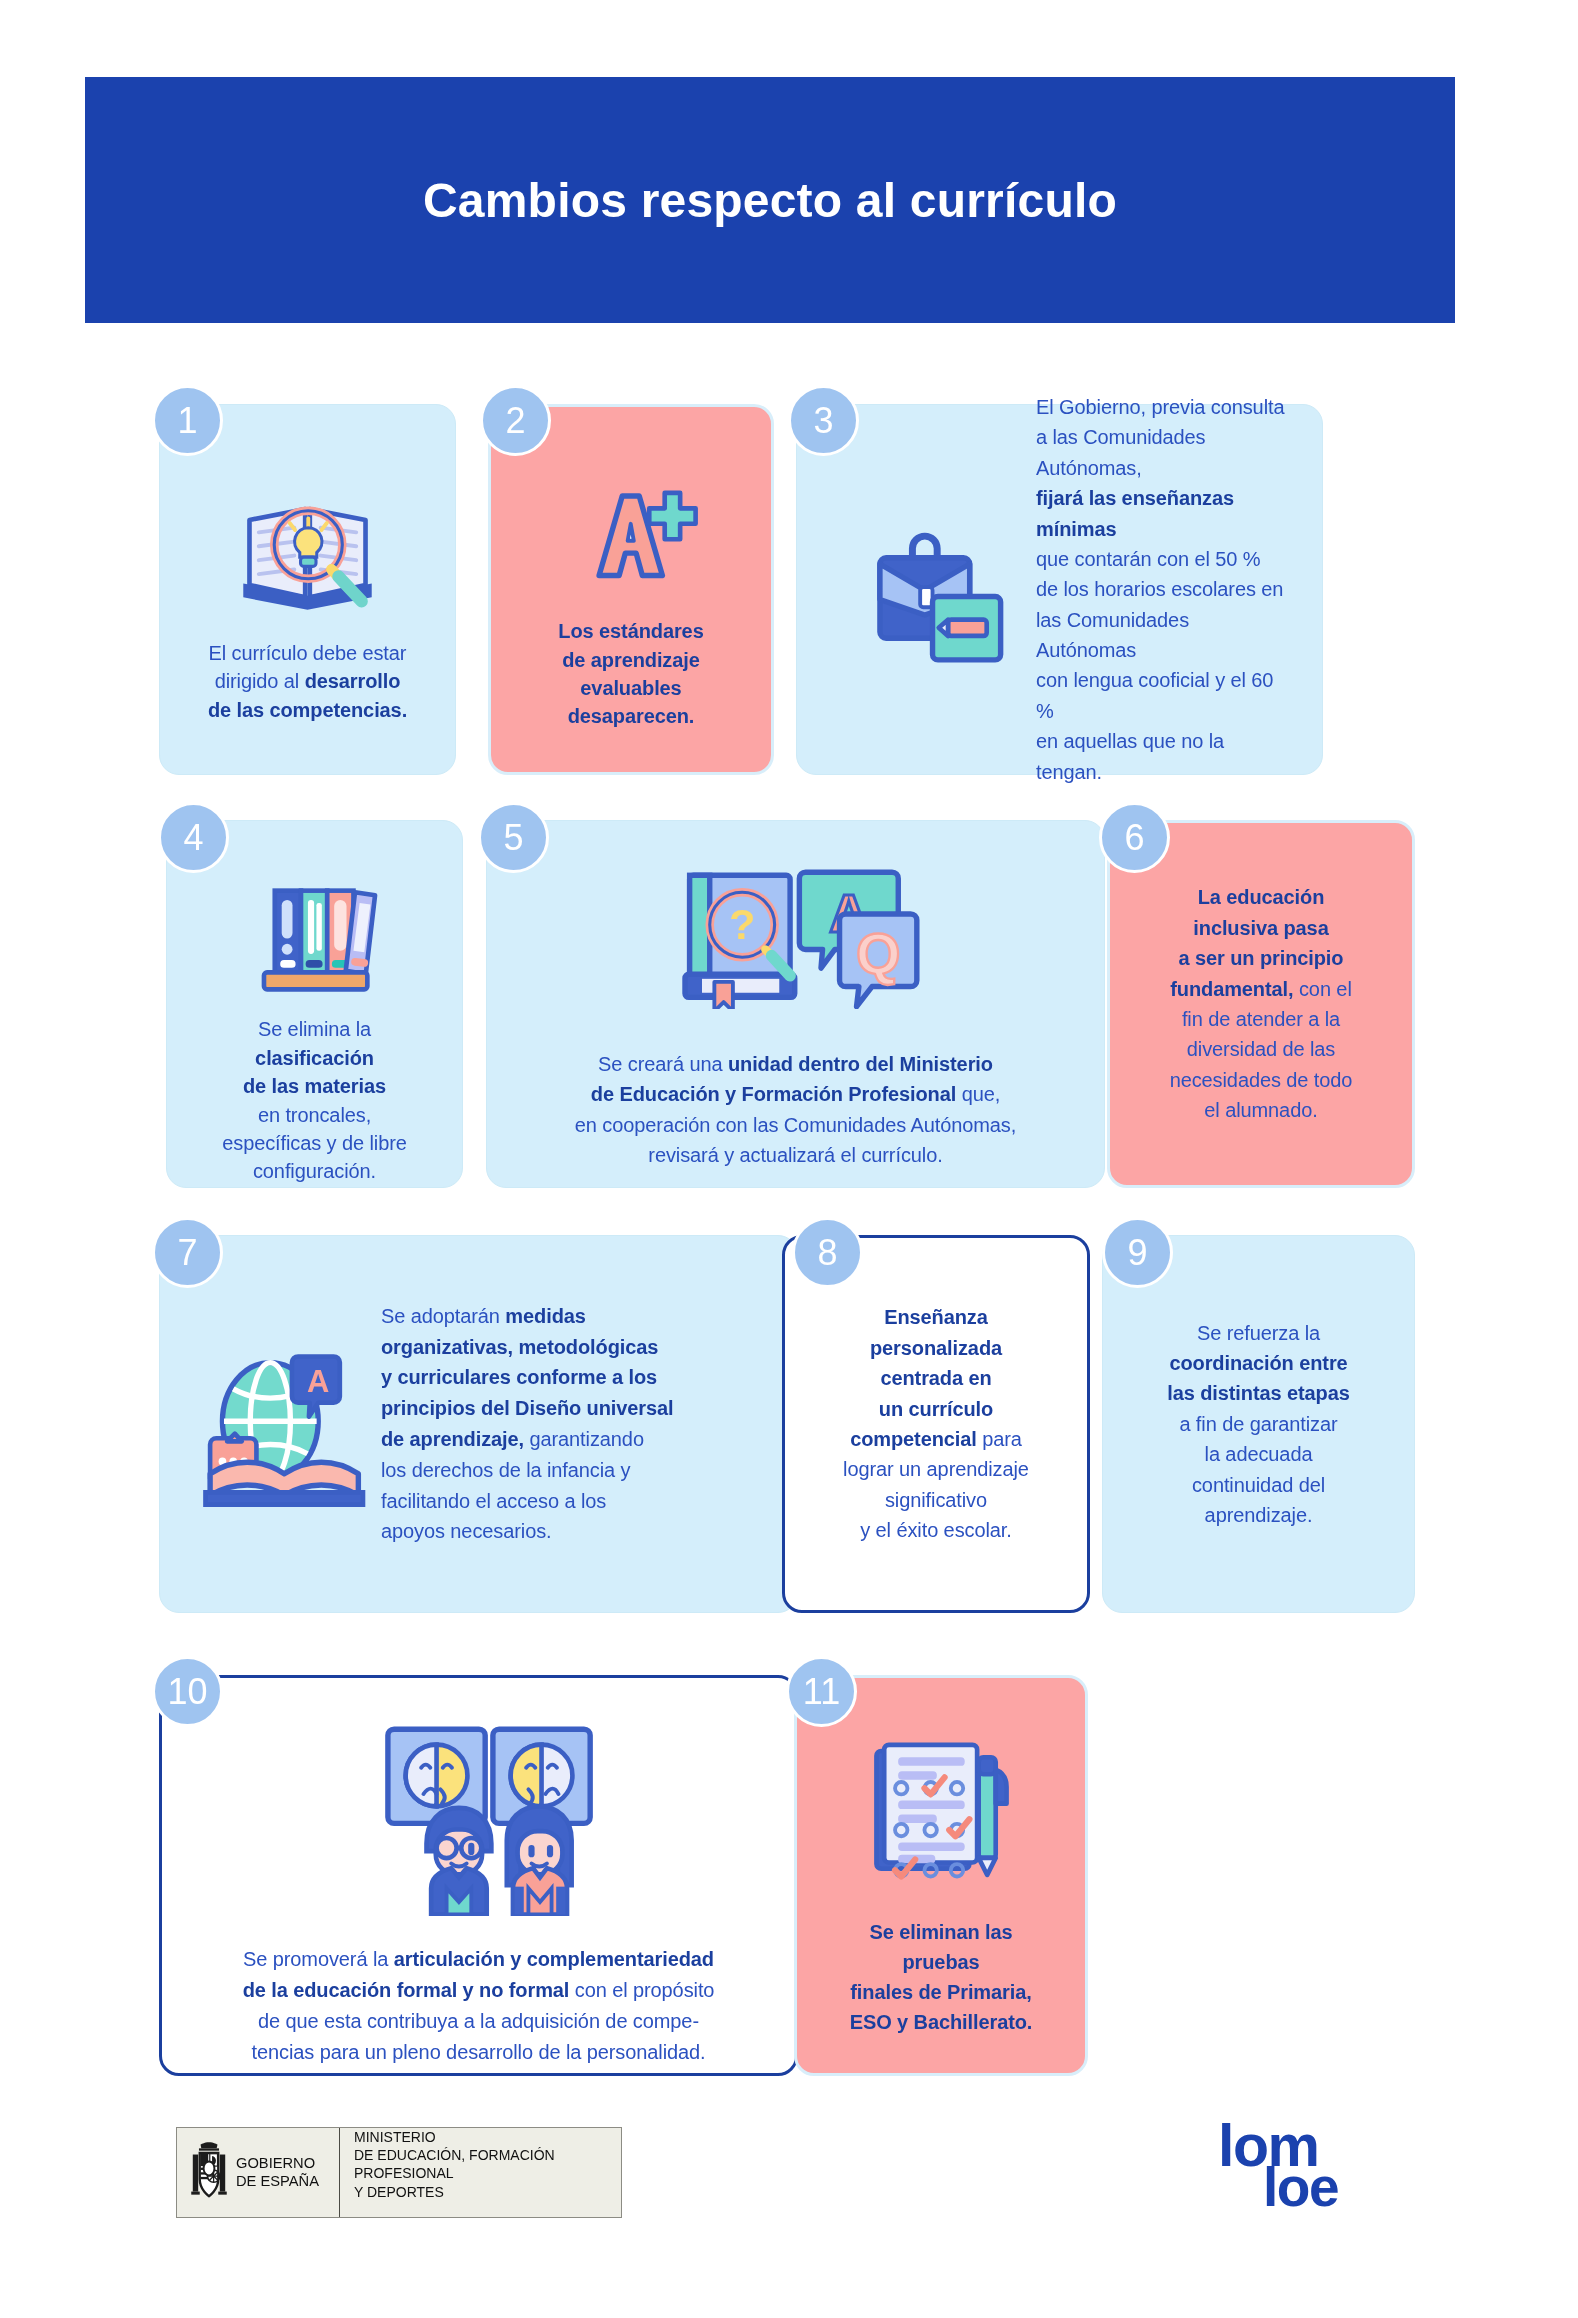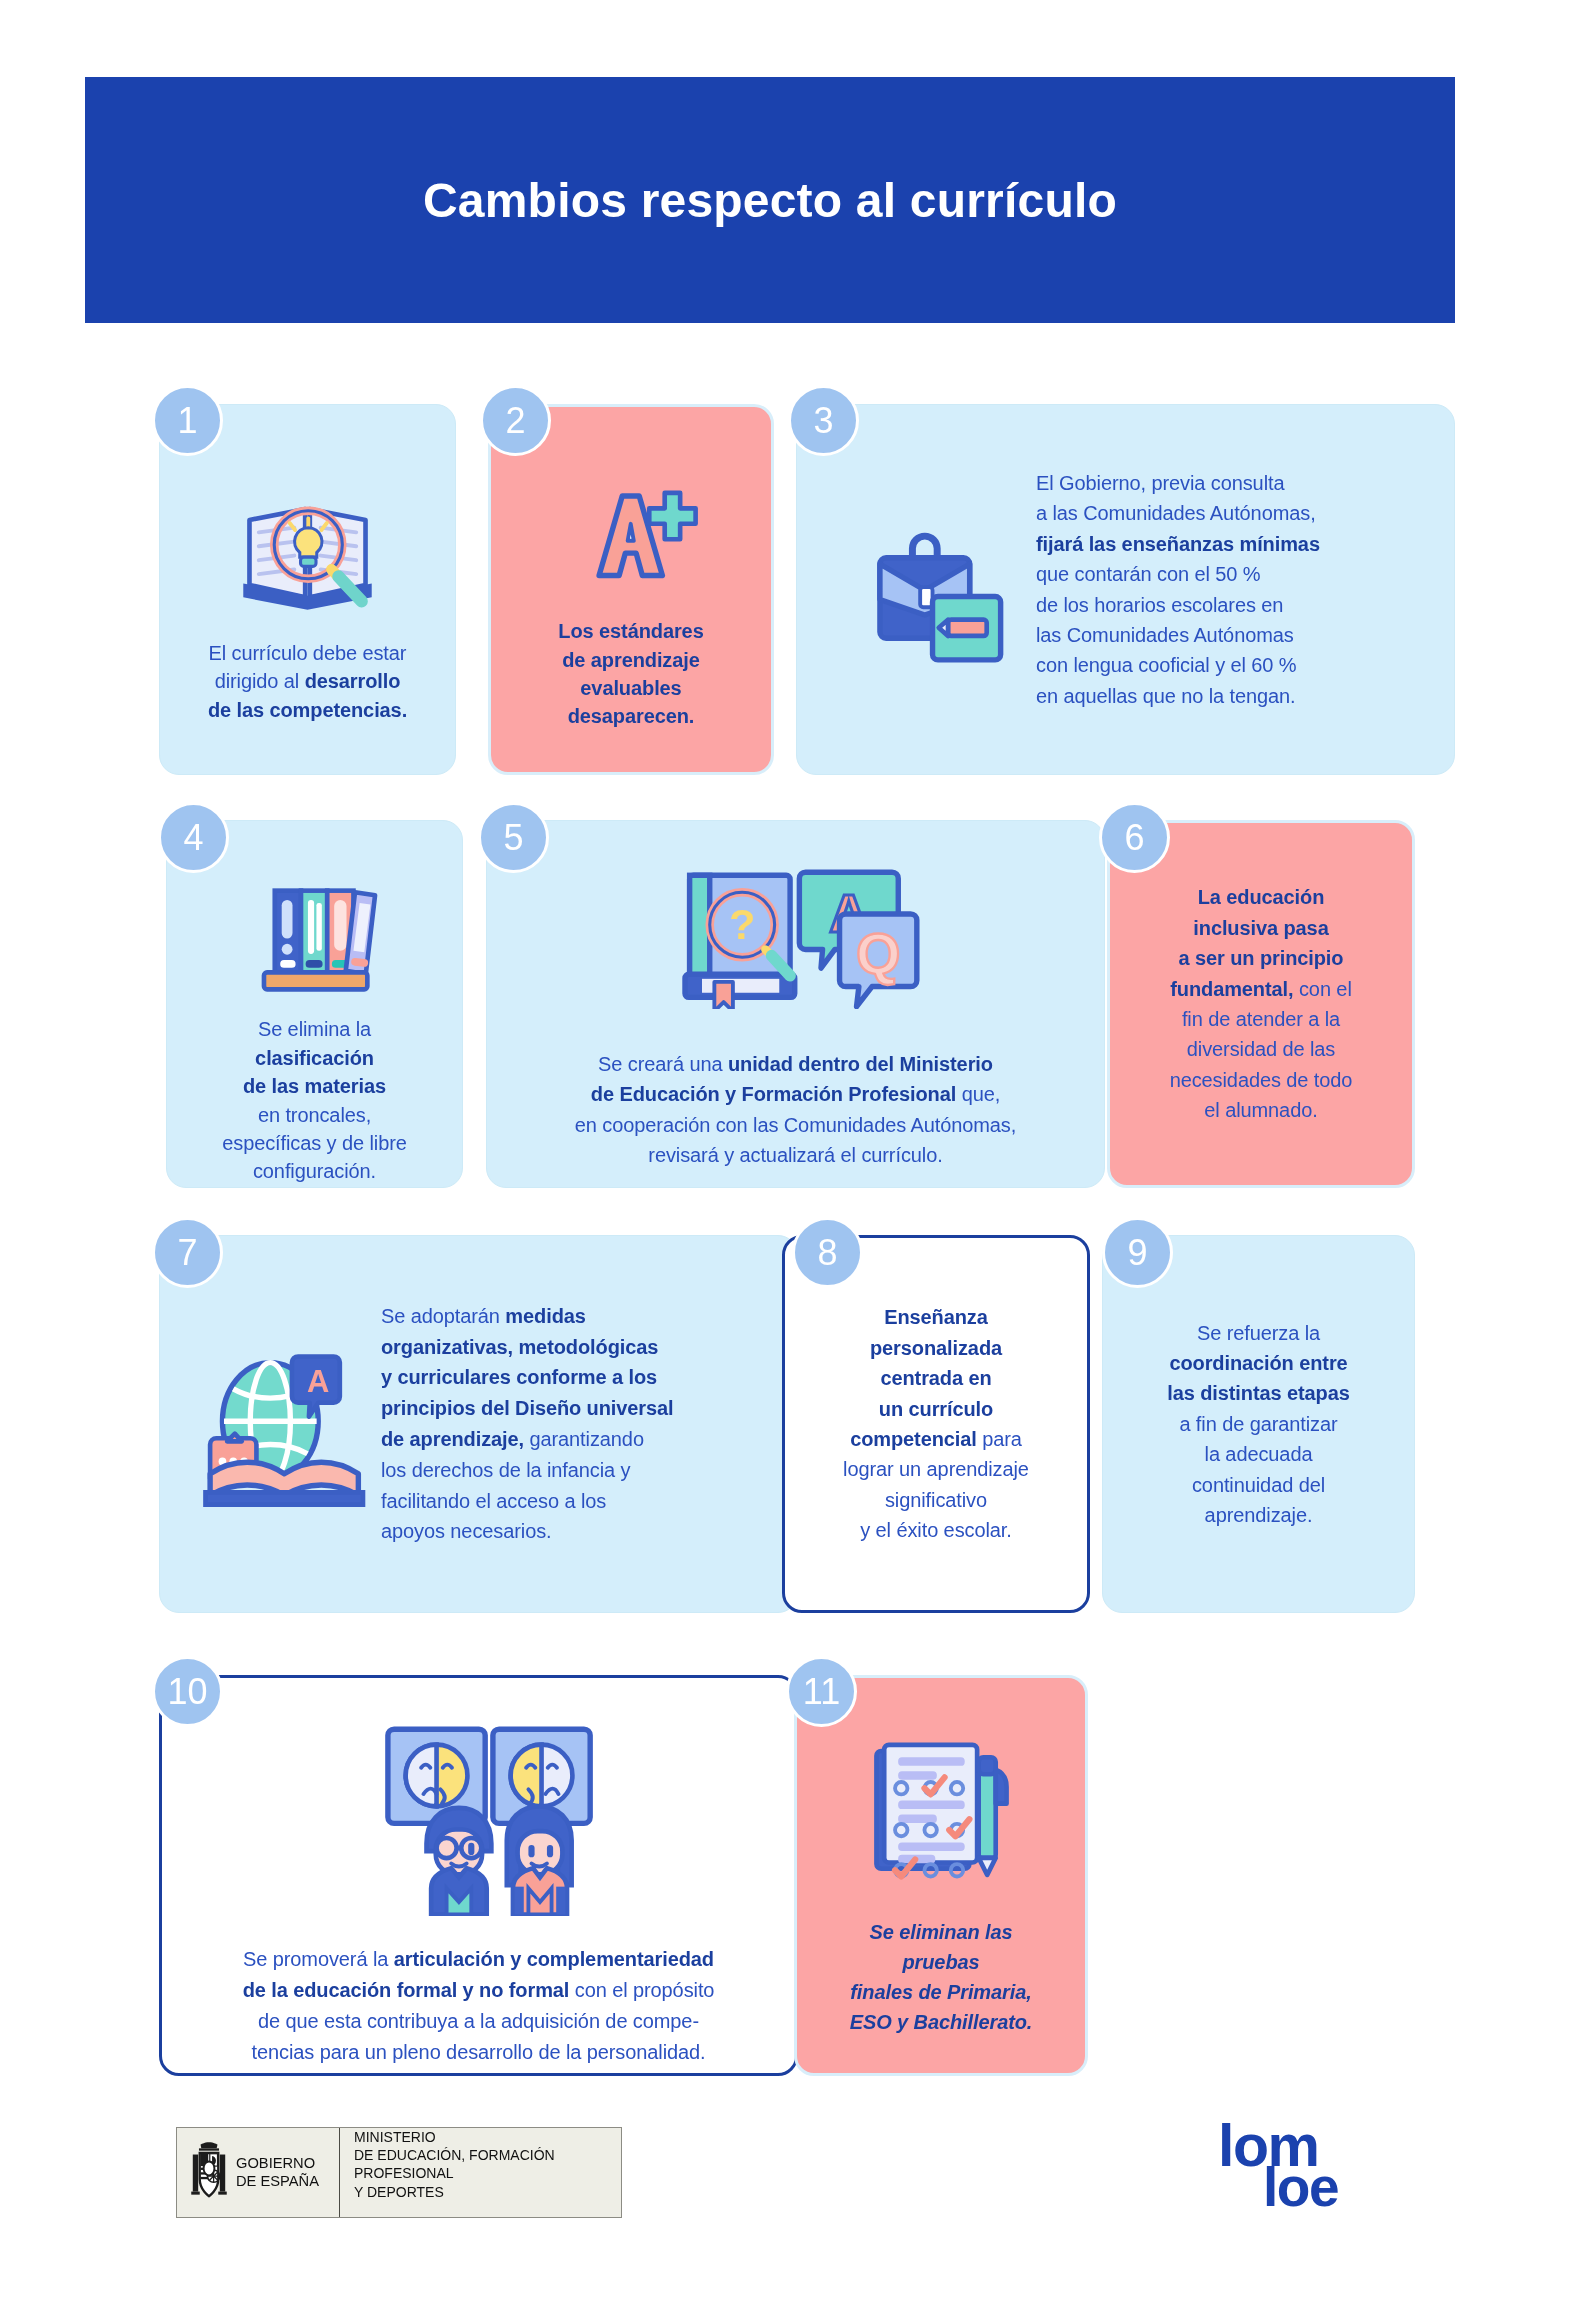--- a/index.html
+++ b/index.html
@@ -147,21 +147,21 @@
         <path d="M48 125 L78 22 L100 22 L130 125 L104 125 L96 96 L82 96 L74 125 Z" fill="#f9a197" stroke="#3b5fc4" stroke-width="7" stroke-linejoin="round"></path>
         <path d="M85 80 L89 58 L93 80 Z" fill="#ffffff" stroke="#3b5fc4" stroke-width="5" stroke-linejoin="round"></path>
         <path d="M133 18h20v20h20v20h-20v20h-20V58h-20V38h20z" fill="#6fd8cd" stroke="#3b5fc4" stroke-width="6" stroke-linejoin="round"></path>
       </svg>
     </div>
     <div class="txt" style="margin-top:26px;"><b>Los estándares<br>de aprendizaje<br>evaluables<br>desaparecen.</b></div>
   </div>
 </div>
 <div class="badge" style="left:480px;top:385px;">2</div>
 
-<div class="card tinted" style="left:796px;top:404px;width:659px;height:371px;">
+<div class="card tinted" style="left:796px;top:404px;width:527px;height:371px;">
   <div class="card-inner row" style="padding:0 32.5px 0 46px;">
     <div class="ill" style="width:193px;">
       <svg width="163" height="147" viewBox="0 0 210 190">
         <path d="M70 54v-12a16 16 0 0 1 32 0v12" fill="none" stroke="#3b5fc4" stroke-width="9"></path>
         <rect x="28" y="54" width="116" height="104" rx="8" fill="#4063c9" stroke="#3b5fc4" stroke-width="7"></rect>
         <path d="M28 62 L86 96 L144 62 L144 108 L86 128 L28 108 Z" fill="#a6c3f5" stroke="#3b5fc4" stroke-width="7" stroke-linejoin="round"></path>
         <rect x="80" y="92" width="16" height="26" rx="4" fill="#ffffff" stroke="#3b5fc4" stroke-width="5"></rect>
         <rect x="96" y="104" width="88" height="82" rx="7" fill="#6fd8cd" stroke="#3b5fc4" stroke-width="7"></rect>
         <rect x="116" y="134" width="50" height="21" rx="4" fill="#f9a197" stroke="#3b5fc4" stroke-width="6"></rect>
         <path d="M116 134 L104 144.5 L116 155 Z" fill="#e9edfb" stroke="#3b5fc4" stroke-width="6" stroke-linejoin="round"></path>
@@ -315,21 +315,21 @@
         <rect x="260" y="212" width="12" height="36" fill="#4063c9"></rect>
         <path d="M224 248v-34l15 18 15-18v34z" fill="#f9a197" stroke="#3b5fc4" stroke-width="5"></path>
       </svg>
     </div>
     <div class="txt" style="margin-top:28px;line-height:1.55;">Se promoverá la <b>articulación y complementariedad<br>de la educación formal y no formal</b> con el propósito<br>de que esta contribuya a la adquisición de compe-<br>tencias para un pleno desarrollo de la personalidad.</div>
   </div>
 </div>
 <div class="badge" style="left:152px;top:1656px;">10</div>
 
 <div class="card white-soft" style="left:794px;top:1675px;width:294px;height:401px;">
-  <div class="card-inner center" style="padding:51px 32px 31px;font-style:italic;">
+  <div class="card-inner center" style="padding:51px 32px 31px;">
     <div class="ill">
       <svg width="155" height="151" viewBox="0 0 200 195">
         <rect x="16" y="22" width="120" height="152" rx="6" fill="#4063c9" stroke="#3b5fc4" stroke-width="6"></rect>
         <rect x="26" y="14" width="120" height="152" rx="6" fill="#e9edfb" stroke="#3b5fc4" stroke-width="6"></rect>
         <g fill="#b9bdf5">
           <rect x="44" y="30" width="86" height="11" rx="5"></rect>
           <rect x="44" y="48" width="50" height="11" rx="5"></rect>
           <rect x="44" y="86" width="86" height="11" rx="5"></rect>
           <rect x="44" y="104" width="50" height="11" rx="5"></rect>
           <rect x="44" y="140" width="86" height="11" rx="5"></rect>

